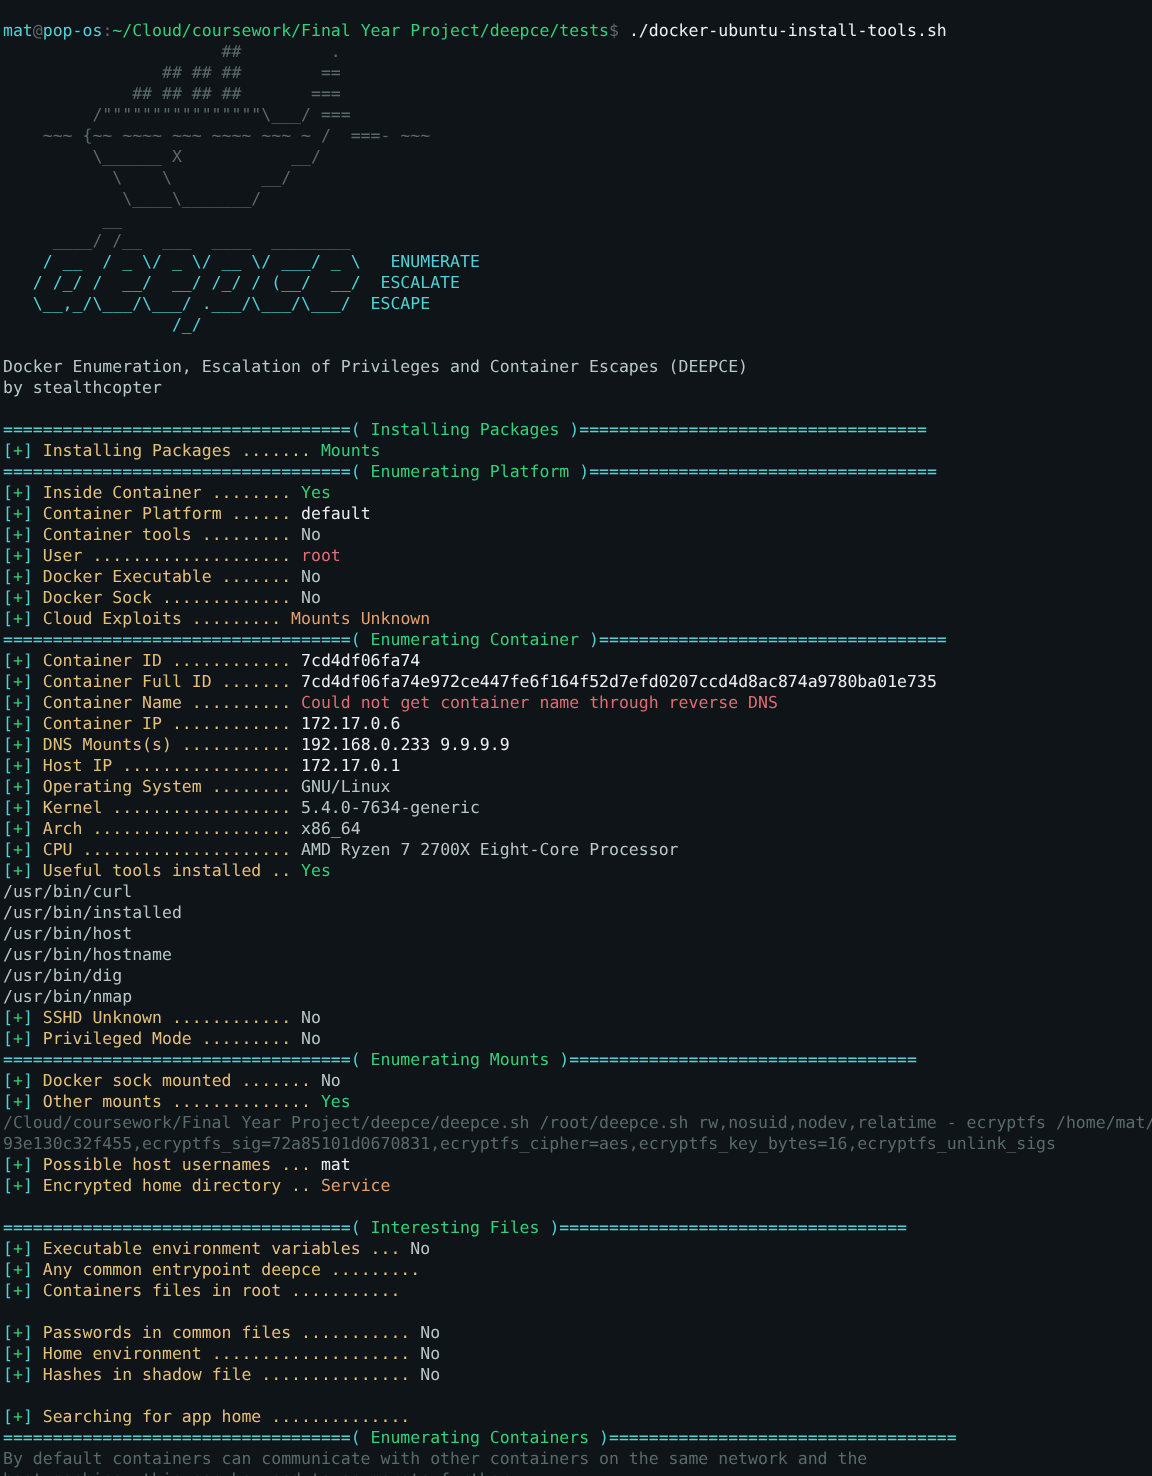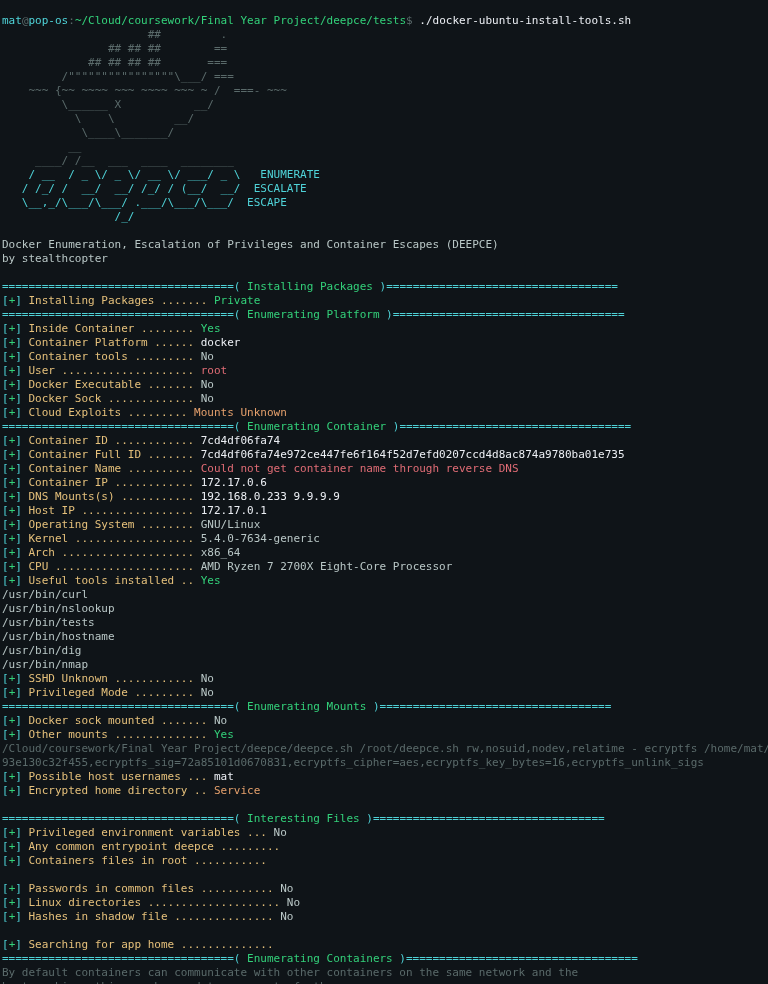--- a/index.html
+++ b/index.html
@@ -35,64 +35,64 @@
      ____/ /__  ___  ____  ________</span>
 <span class="c-cyan">    / __  / _ \/ _ \/ __ \/ ___/ _ \   ENUMERATE
    / /_/ /  __/  __/ /_/ / (__/  __/  ESCALATE
    \__,_/\___/\___/ .___/\___/\___/  ESCAPE
                  /_/</span>
 <span> </span>
 <span>Docker Enumeration, Escalation of Privileges and Container Escapes (DEEPCE)</span>
 <span>by stealthcopter</span>
 <span> </span>
 <span class="hdr-eq"><span>===================================</span>( <span class="hdr-title">Installing Packages</span> )<span>===================================</span></span>
-<span><span class="pfx-b">[</span><span class="pfx-plus">+</span><span class="pfx-b">]</span> <span class="k">Installing Packages .......</span> <span class="c-green">Private</span></span>
+<span><span class="pfx-b">[</span><span class="pfx-plus">+</span><span class="pfx-b">]</span> <span class="k">Installing Packages .......</span> <span class="c-green">Mounts</span></span>
 <span class="hdr-eq"><span>===================================</span>( <span class="hdr-title">Enumerating Platform</span> )<span>===================================</span></span>
 <span><span class="pfx-b">[</span><span class="pfx-plus">+</span><span class="pfx-b">]</span> <span class="k">Inside Container ........</span> <span class="c-green">Yes</span></span>
-<span><span class="pfx-b">[</span><span class="pfx-plus">+</span><span class="pfx-b">]</span> <span class="k">Container Platform ......</span> <span class="c-white">docker</span></span>
+<span><span class="pfx-b">[</span><span class="pfx-plus">+</span><span class="pfx-b">]</span> <span class="k">Container Platform ......</span> <span class="c-white">default</span></span>
 <span><span class="pfx-b">[</span><span class="pfx-plus">+</span><span class="pfx-b">]</span> <span class="k">Container tools .........</span> <span class="v">No</span></span>
 <span><span class="pfx-b">[</span><span class="pfx-plus">+</span><span class="pfx-b">]</span> <span class="k">User ....................</span> <span class="c-red">root</span></span>
 <span><span class="pfx-b">[</span><span class="pfx-plus">+</span><span class="pfx-b">]</span> <span class="k">Docker Executable .......</span> <span class="v">No</span></span>
 <span><span class="pfx-b">[</span><span class="pfx-plus">+</span><span class="pfx-b">]</span> <span class="k">Docker Sock .............</span> <span class="v">No</span></span>
 <span><span class="pfx-b">[</span><span class="pfx-plus">+</span><span class="pfx-b">]</span> <span class="k">Cloud Exploits .........</span> <span class="c-orange">Mounts Unknown</span></span>
 <span class="hdr-eq"><span>===================================</span>( <span class="hdr-title">Enumerating Container</span> )<span>===================================</span></span>
 <span><span class="pfx-b">[</span><span class="pfx-plus">+</span><span class="pfx-b">]</span> <span class="k">Container ID ............</span> <span class="c-white">7cd4df06fa74</span></span>
 <span><span class="pfx-b">[</span><span class="pfx-plus">+</span><span class="pfx-b">]</span> <span class="k">Container Full ID .......</span> <span class="c-white">7cd4df06fa74e972ce447fe6f164f52d7efd0207ccd4d8ac874a9780ba01e735</span></span>
 <span><span class="pfx-b">[</span><span class="pfx-plus">+</span><span class="pfx-b">]</span> <span class="k">Container Name ..........</span> <span class="c-red">Could not get container name through reverse DNS</span></span>
 <span><span class="pfx-b">[</span><span class="pfx-plus">+</span><span class="pfx-b">]</span> <span class="k">Container IP ............</span> <span class="c-white">172.17.0.6</span></span>
 <span><span class="pfx-b">[</span><span class="pfx-plus">+</span><span class="pfx-b">]</span> <span class="k">DNS Mounts(s) ...........</span> <span class="c-white">192.168.0.233 9.9.9.9</span></span>
 <span><span class="pfx-b">[</span><span class="pfx-plus">+</span><span class="pfx-b">]</span> <span class="k">Host IP .................</span> <span class="c-white">172.17.0.1</span></span>
 <span><span class="pfx-b">[</span><span class="pfx-plus">+</span><span class="pfx-b">]</span> <span class="k">Operating System ........</span> <span class="v">GNU/Linux</span></span>
 <span><span class="pfx-b">[</span><span class="pfx-plus">+</span><span class="pfx-b">]</span> <span class="k">Kernel ..................</span> <span class="v">5.4.0-7634-generic</span></span>
 <span><span class="pfx-b">[</span><span class="pfx-plus">+</span><span class="pfx-b">]</span> <span class="k">Arch ....................</span> <span class="v">x86_64</span></span>
 <span><span class="pfx-b">[</span><span class="pfx-plus">+</span><span class="pfx-b">]</span> <span class="k">CPU .....................</span> <span class="v">AMD Ryzen 7 2700X Eight-Core Processor</span></span>
 <span><span class="pfx-b">[</span><span class="pfx-plus">+</span><span class="pfx-b">]</span> <span class="k">Useful tools installed ..</span> <span class="c-green">Yes</span></span>
 <span class="v">/usr/bin/curl</span>
-<span class="v">/usr/bin/nslookup</span>
-<span class="v">/usr/bin/tests</span>
+<span class="v">/usr/bin/installed</span>
+<span class="v">/usr/bin/host</span>
 <span class="v">/usr/bin/hostname</span>
 <span class="v">/usr/bin/dig</span>
 <span class="v">/usr/bin/nmap</span>
 <span><span class="pfx-b">[</span><span class="pfx-plus">+</span><span class="pfx-b">]</span> <span class="k">SSHD Unknown ............</span> <span class="v">No</span></span>
 <span><span class="pfx-b">[</span><span class="pfx-plus">+</span><span class="pfx-b">]</span> <span class="k">Privileged Mode .........</span> <span class="v">No</span></span>
 <span class="hdr-eq"><span>===================================</span>( <span class="hdr-title">Enumerating Mounts</span> )<span>===================================</span></span>
 <span><span class="pfx-b">[</span><span class="pfx-plus">+</span><span class="pfx-b">]</span> <span class="k">Docker sock mounted .......</span> <span class="v">No</span></span>
 <span><span class="pfx-b">[</span><span class="pfx-plus">+</span><span class="pfx-b">]</span> <span class="k">Other mounts ..............</span> <span class="c-green">Yes</span></span>
 <span class="c-grey">/Cloud/coursework/Final Year Project/deepce/deepce.sh /root/deepce.sh rw,nosuid,nodev,relatime - ecryptfs /home/mat/.Private rw,ecryptfs_fnek_sig=553</span>
 <span class="c-grey">93e130c32f455,ecryptfs_sig=72a85101d0670831,ecryptfs_cipher=aes,ecryptfs_key_bytes=16,ecryptfs_unlink_sigs</span>
 <span><span class="pfx-b">[</span><span class="pfx-plus">+</span><span class="pfx-b">]</span> <span class="k">Possible host usernames ...</span> <span class="c-white">mat</span></span>
 <span><span class="pfx-b">[</span><span class="pfx-plus">+</span><span class="pfx-b">]</span> <span class="k">Encrypted home directory ..</span> <span class="c-orange">Service</span></span>
 <span> </span>
 <span class="hdr-eq"><span>===================================</span>( <span class="hdr-title">Interesting Files</span> )<span>===================================</span></span>
-<span><span class="pfx-b">[</span><span class="pfx-plus">+</span><span class="pfx-b">]</span> <span class="k">Privileged environment variables ...</span> <span class="v">No</span></span>
+<span><span class="pfx-b">[</span><span class="pfx-plus">+</span><span class="pfx-b">]</span> <span class="k">Executable environment variables ...</span> <span class="v">No</span></span>
 <span><span class="pfx-b">[</span><span class="pfx-plus">+</span><span class="pfx-b">]</span> <span class="k">Any common entrypoint deepce .........</span></span>
 <span><span class="pfx-b">[</span><span class="pfx-plus">+</span><span class="pfx-b">]</span> <span class="k">Containers files in root ...........</span></span>
 <span> </span>
 <span><span class="pfx-b">[</span><span class="pfx-plus">+</span><span class="pfx-b">]</span> <span class="k">Passwords in common files ...........</span> <span class="v">No</span></span>
-<span><span class="pfx-b">[</span><span class="pfx-plus">+</span><span class="pfx-b">]</span> <span class="k">Linux directories ....................</span> <span class="v">No</span></span>
+<span><span class="pfx-b">[</span><span class="pfx-plus">+</span><span class="pfx-b">]</span> <span class="k">Home environment ....................</span> <span class="v">No</span></span>
 <span><span class="pfx-b">[</span><span class="pfx-plus">+</span><span class="pfx-b">]</span> <span class="k">Hashes in shadow file ...............</span> <span class="v">No</span></span>
 <span> </span>
 <span><span class="pfx-b">[</span><span class="pfx-plus">+</span><span class="pfx-b">]</span> <span class="k">Searching for app home ..............</span></span>
 <span class="hdr-eq"><span>===================================</span>( <span class="hdr-title">Enumerating Containers</span> )<span>===================================</span></span>
 <span class="c-grey">By default containers can communicate with other containers on the same network and the</span>
 <span class="c-grey">host machine, this can be used to enumerate further</span>
 
 
 
 

